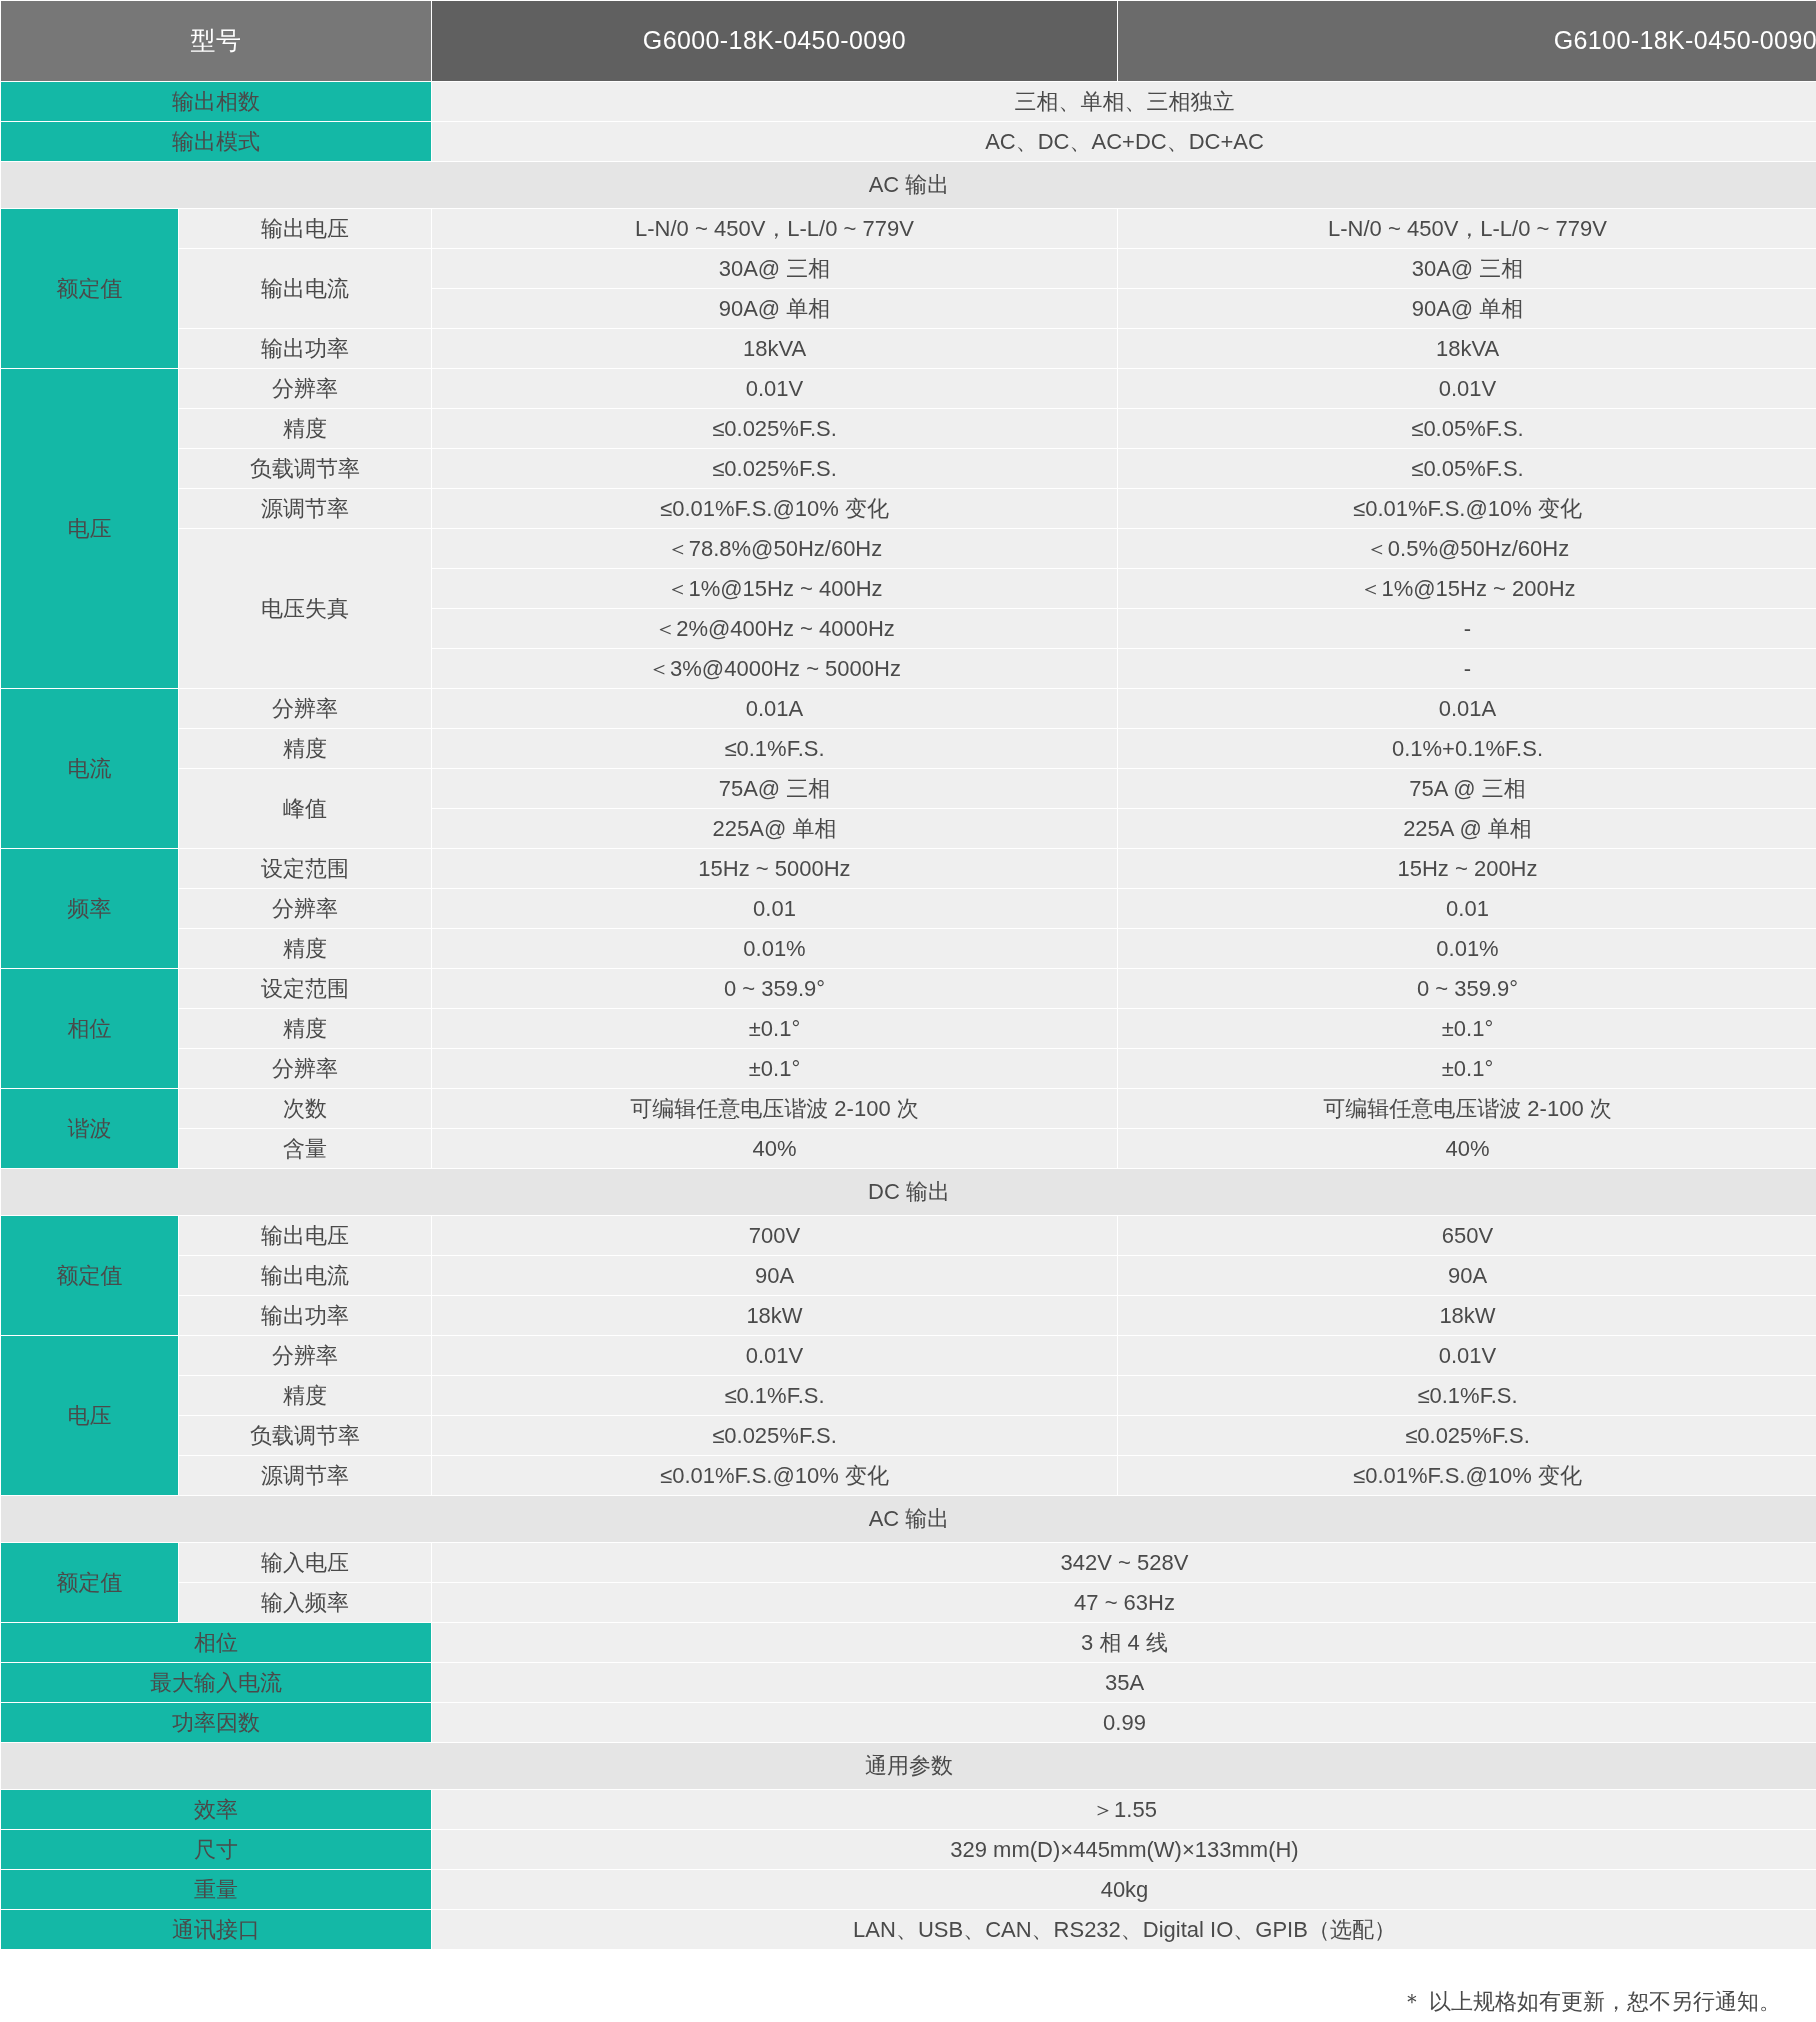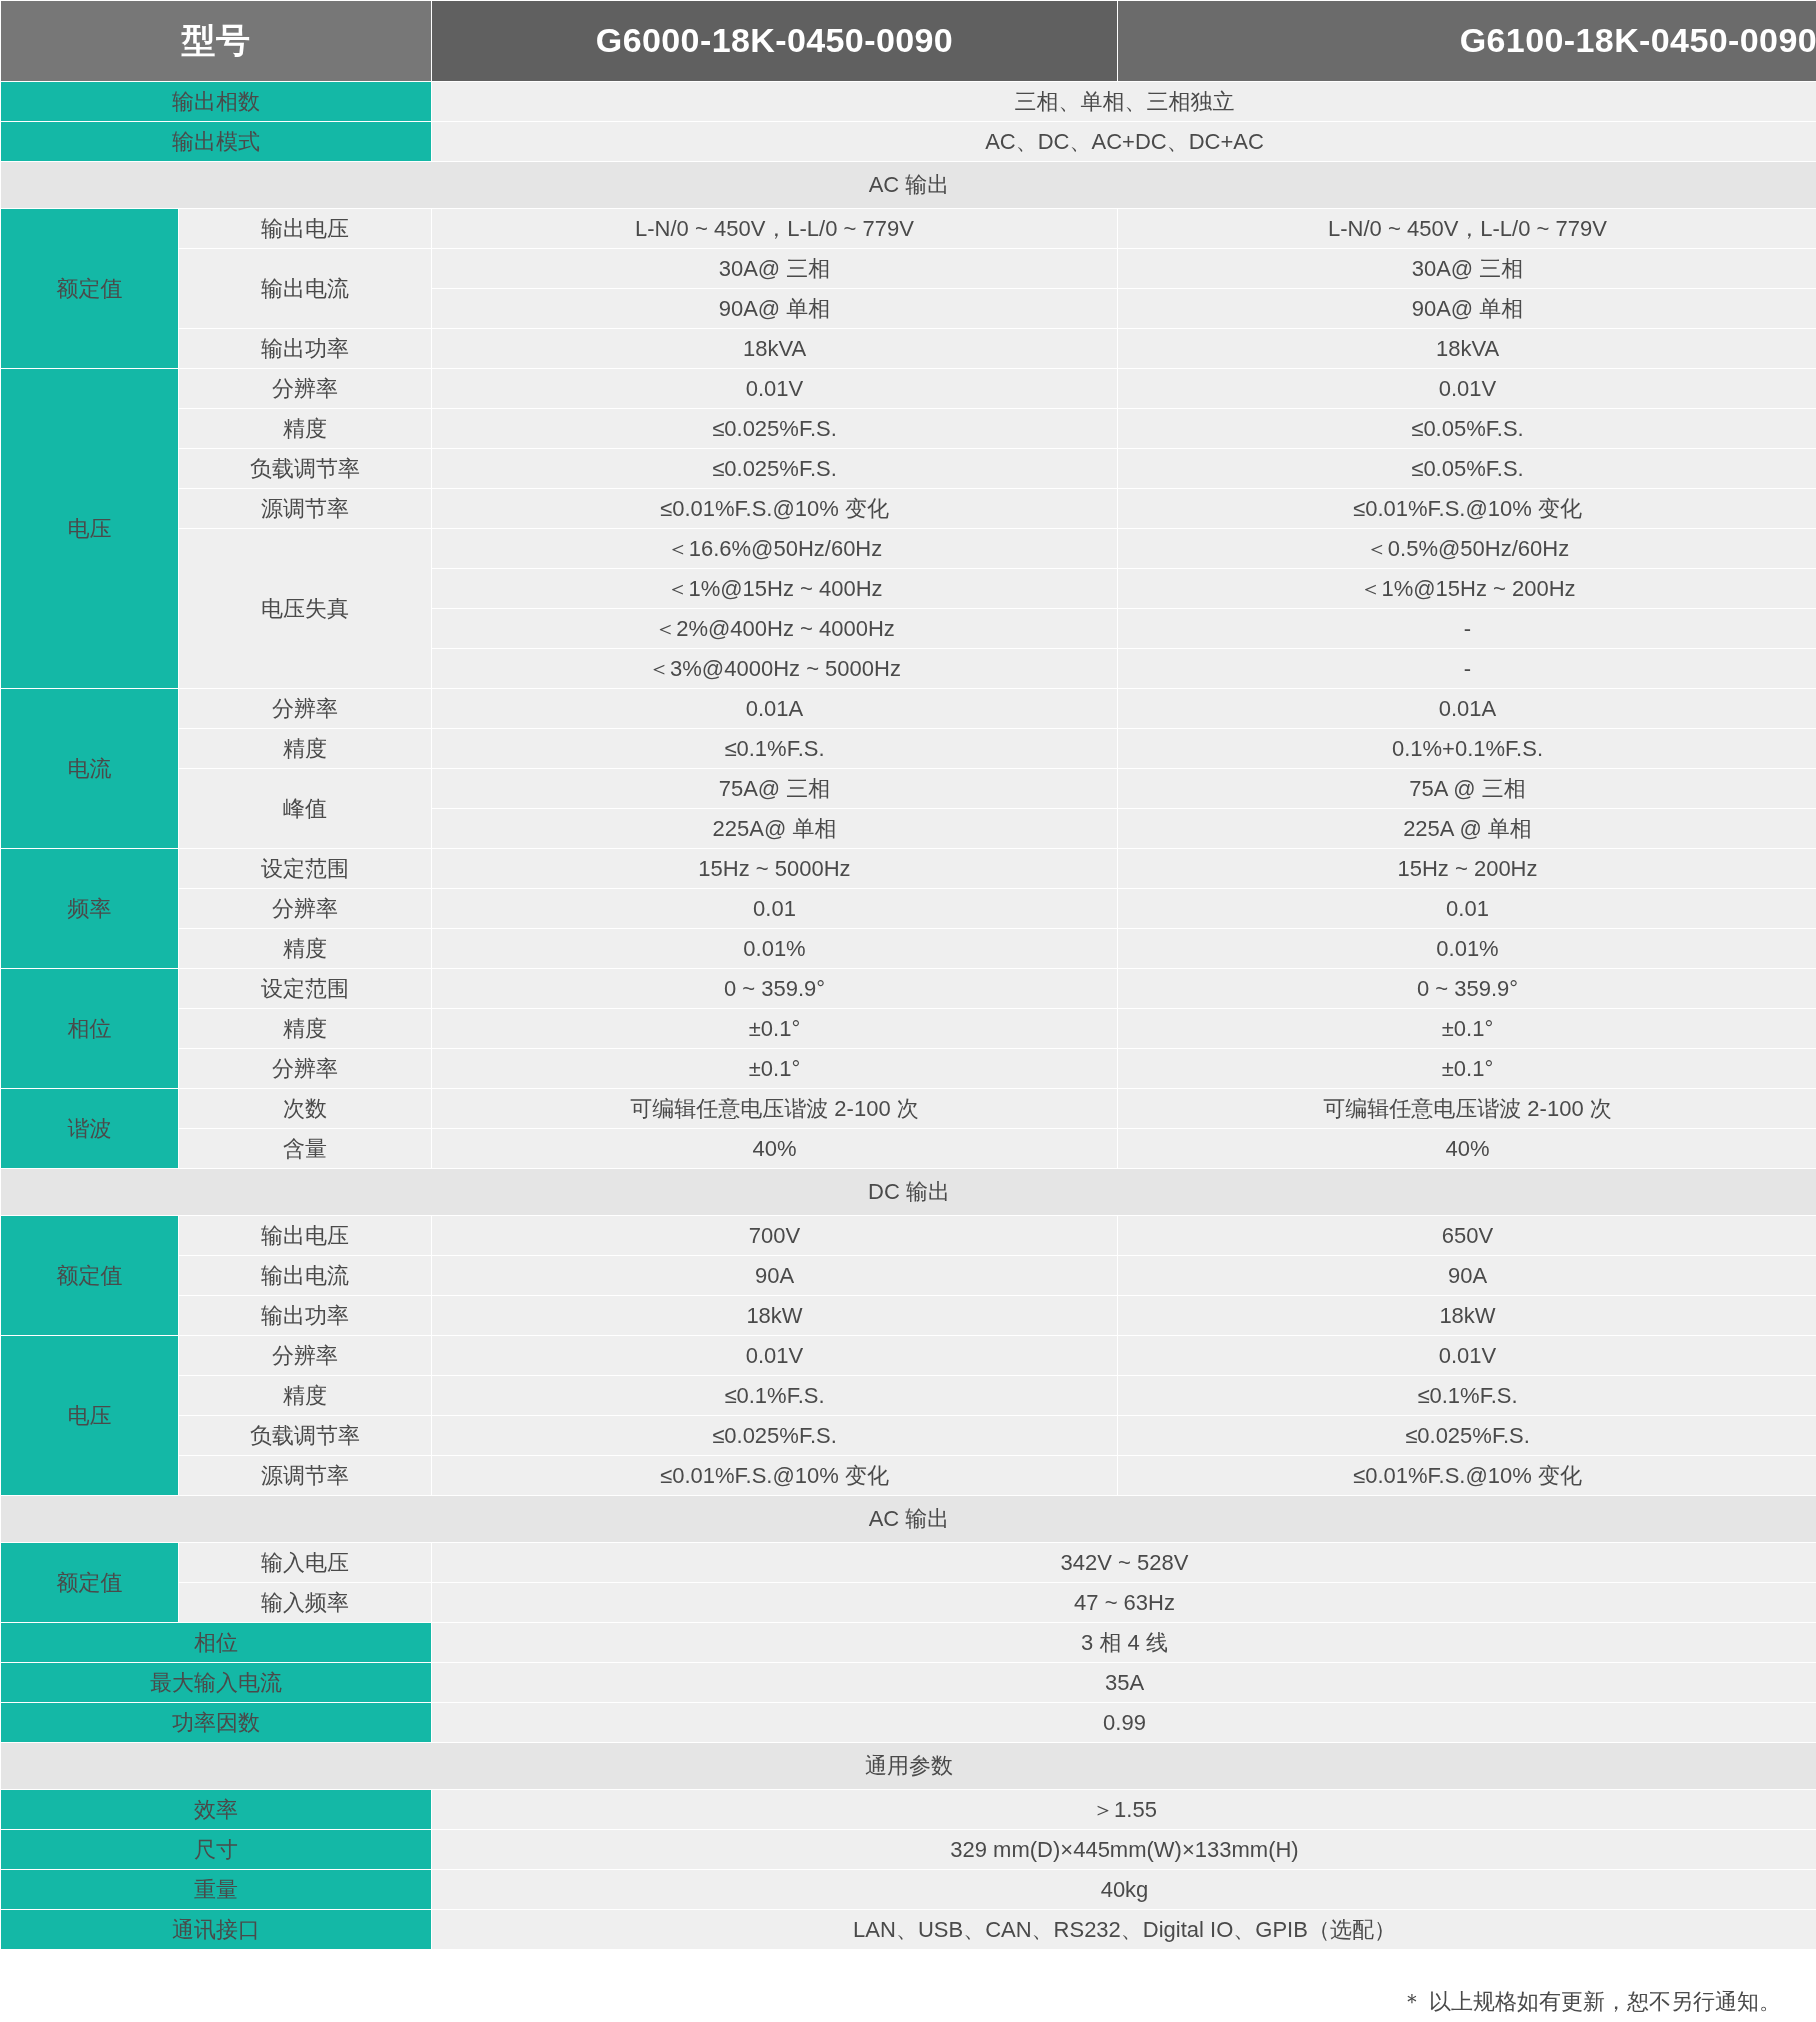--- a/index.html
+++ b/index.html
@@ -37,24 +37,23 @@
   
   col.c1 { width: 178px; }
   col.c2 { width: 253px; }
   col.c3 { width: 686px; }
   col.c4 { width: 700px; }
 
   
   tr.header td {
     background: #6e6e6e;
     color: #ffffff;
-    font-size: 34px;
+    font-size: 25px;
     height: 80px;
     letter-spacing: 0.4px;
-    font-weight: bold;
   }
   tr.header td.model-hdr {
     background: #777777;
   }
   tr.header td.a-hdr { background: #606060; }
   tr.header td.b-hdr { background: #6b6b6b; text-align: right; }
 
   
   td.band {
     background: #e5e5e5;
@@ -160,21 +159,21 @@
       <td class="val row-h">≤0.025%F.S.</td>
       <td class="val row-h">≤0.05%F.S.</td>
     </tr>
     <tr>
       <td class="lbl2 row-h">源调节率</td>
       <td class="val row-h">≤0.01%F.S.@10% 变化</td>
       <td class="val row-h">≤0.01%F.S.@10% 变化</td>
     </tr>
     <tr>
       <td class="lbl2 row-h" rowspan="4">电压失真</td>
-      <td class="val row-h">＜16.6%@50Hz/60Hz</td>
+      <td class="val row-h">＜78.8%@50Hz/60Hz</td>
       <td class="val row-h">＜0.5%@50Hz/60Hz</td>
     </tr>
     <tr>
       <td class="val row-h">＜1%@15Hz ~ 400Hz</td>
       <td class="val row-h">＜1%@15Hz ~ 200Hz</td>
     </tr>
     <tr>
       <td class="val row-h">＜2%@400Hz ~ 4000Hz</td>
       <td class="val row-h">-</td>
     </tr>

